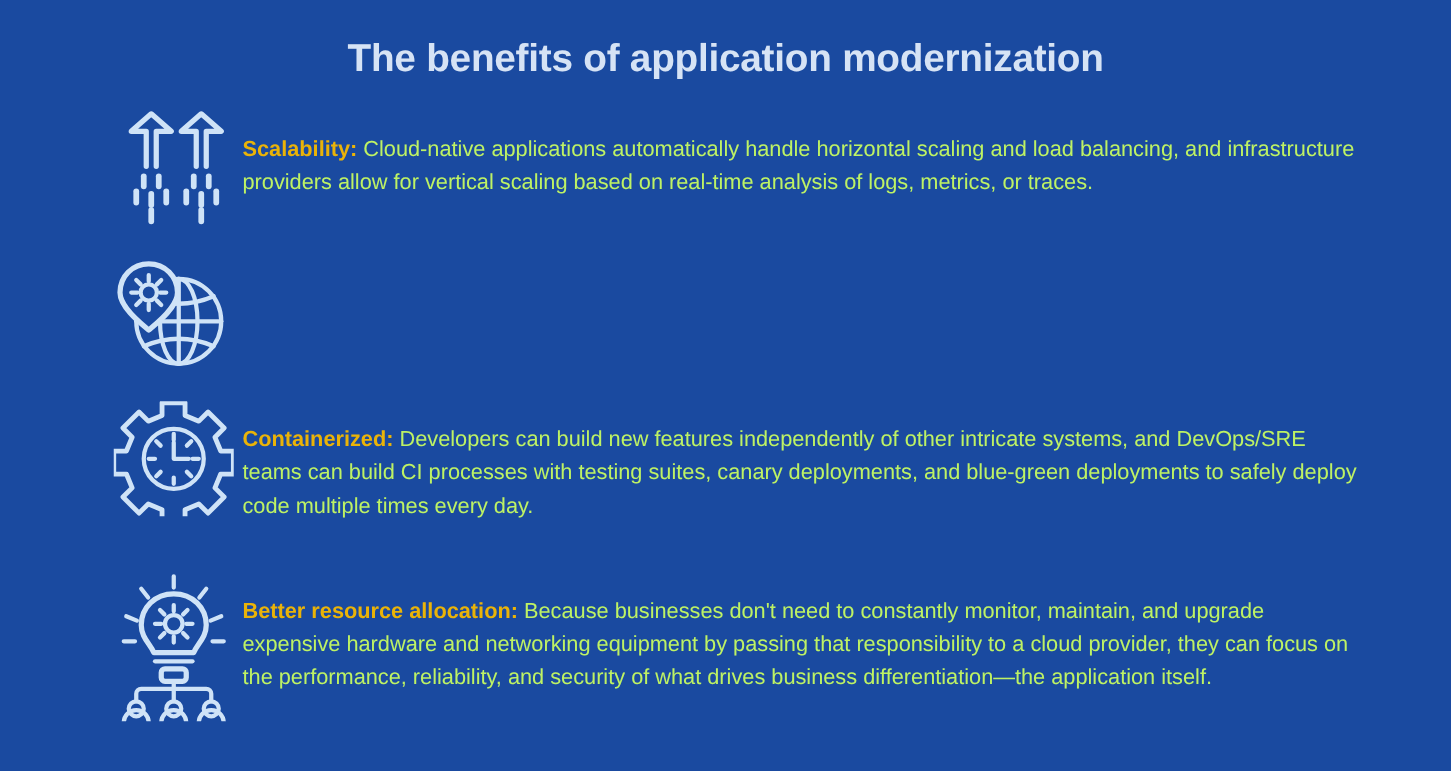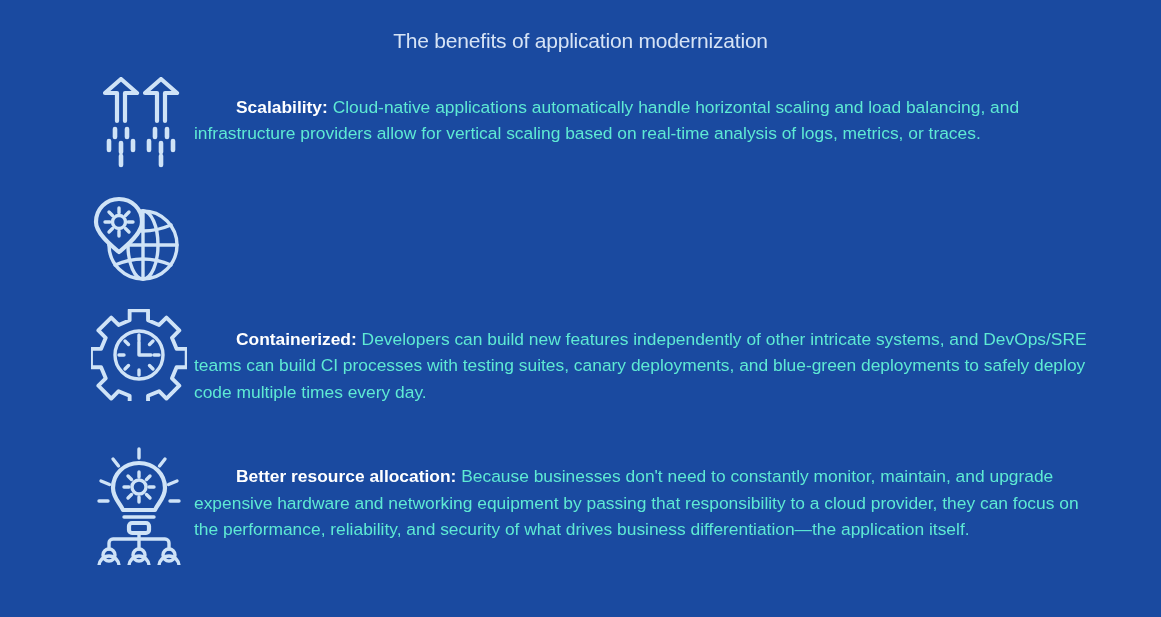--- a/index.html
+++ b/index.html
@@ -16,22 +16,22 @@
   #infographic {
     width: 1161px;
     height: 617px;
     box-sizing: border-box;
     position: relative;
     background: #1a4aa0;
   }
   #page-title {
     text-align: center;
     color: #d6e3f5;
-    font-size: 21px;
-    font-weight: normal;
+    font-size: 31px;
+    font-weight: bold;
     letter-spacing: -0.2px;
     padding-top: 28px;
     padding-bottom: 0;
     margin: 0;
     line-height: 1.2;
   }
   #benefits-list {
     margin: 0;
     padding: 22px 0 0 0;
     list-style: none;
@@ -52,26 +52,25 @@
   }
   .benefit-text {
     flex: 1 1 auto;
     color: #ffffff;
     font-size: 17.4px;
     line-height: 1.53;
     padding-top: 1px;
     padding-right: 10px;
   }
   .benefit-label {
-    color: #ffffff;
+    color: #eab308;
     font-weight: bold;
-    margin-left: 42px;
   }
   .benefit-body {
-    color: #5eead4;
+    color: #bef264;
   }
   svg { display: block; }
   .ln {
     fill: none;
     stroke: #cfe3f7;
     stroke-width: 4.2;
     stroke-linecap: round;
     stroke-linejoin: round;
   }
   .ln-thin {

